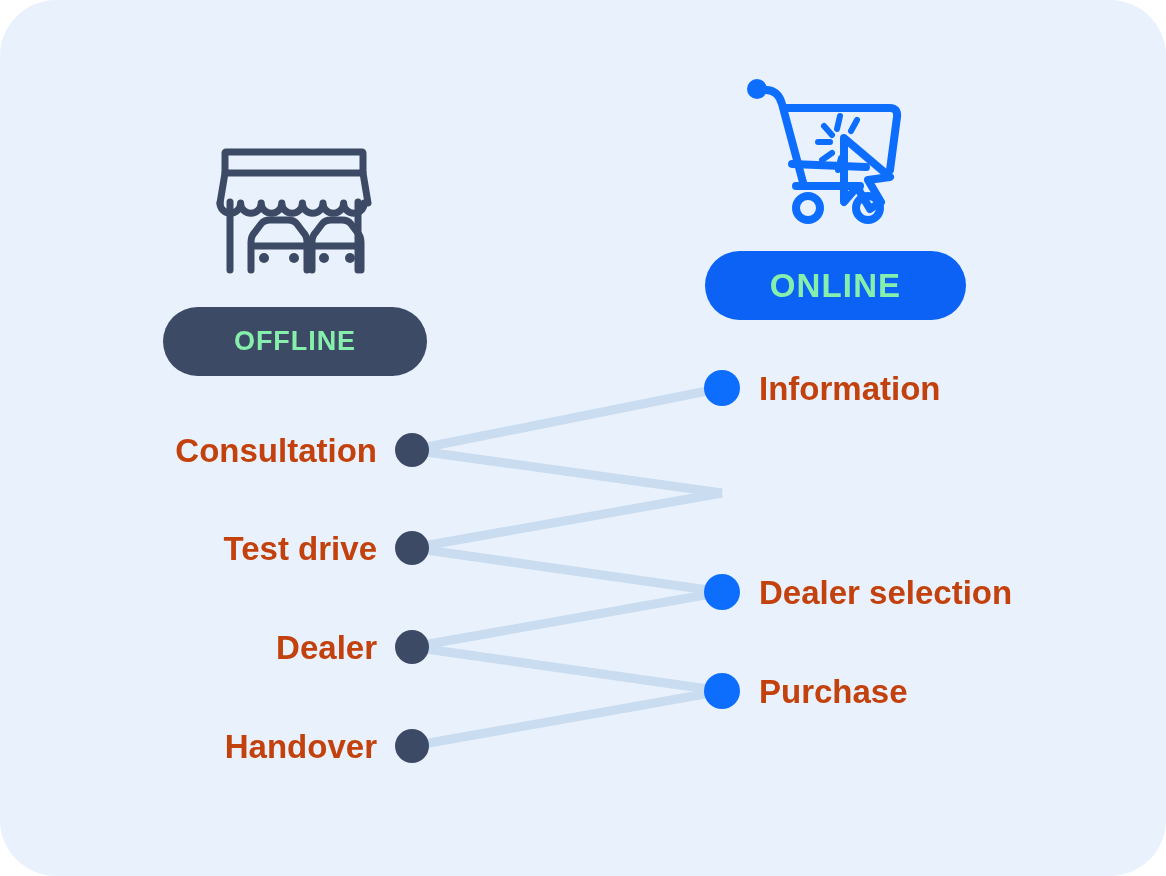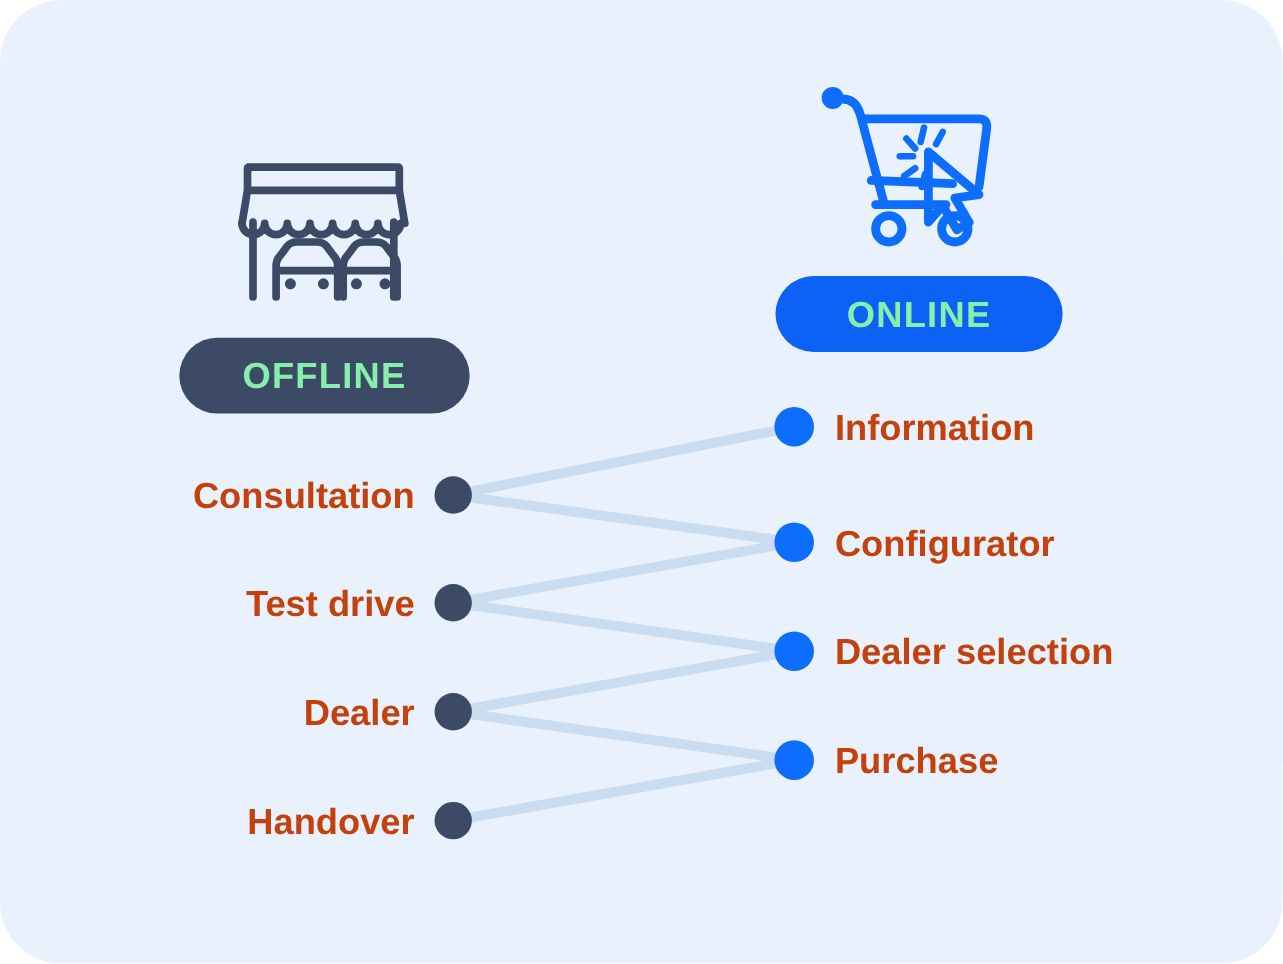--- a/index.html
+++ b/index.html
@@ -32,21 +32,21 @@
     display:flex;align-items:center;justify-content:center;
     border-radius:999px;
     color:#86efac;
     font-weight:bold;
     letter-spacing:0.035em;
     user-select:none;
   }
   #offline-badge{
     left:163px;top:307px;width:264px;height:69px;
     background:#3d4a66;
-    font-size:33px;
+    font-size:27px;
   }
   #online-badge{
     left:705px;top:251px;width:261px;height:69px;
     background:#0b62f5;
     font-size:33px;
   }
   
   .node{
     position:absolute;
     display:flex;align-items:center;
@@ -185,24 +185,20 @@
   </div>
   <div class="node left" style="top:726px">
     <span class="label">Handover</span>
     <span class="dot"></span>
   </div>
 
   <div class="node right" style="top:368px">
     <span class="dot"></span>
     <span class="label">Information</span>
   </div>
-  <div class="node right" style="top:473px">
-    <span class="dot"></span>
-    <span class="label">Configurator</span>
-  </div>
   <div class="node right" style="top:572px">
     <span class="dot"></span>
     <span class="label">Dealer selection</span>
   </div>
   <div class="node right" style="top:671px">
     <span class="dot"></span>
     <span class="label">Purchase</span>
   </div>
 
 </div>

